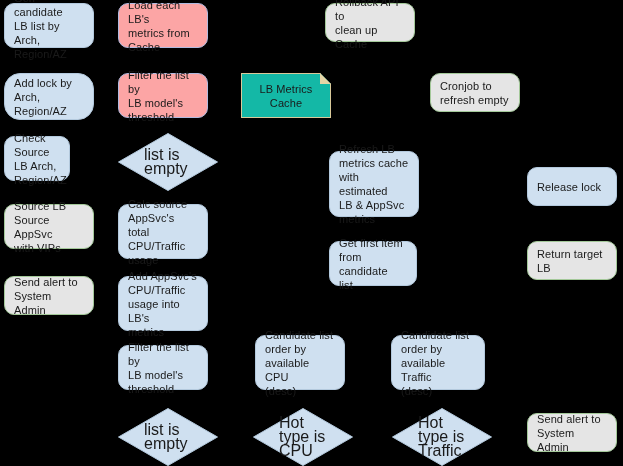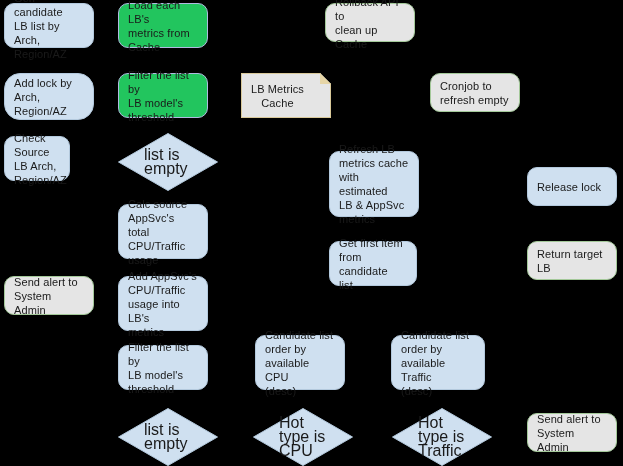--- a/index.html
+++ b/index.html
@@ -26,32 +26,32 @@
     letter-spacing: 0.1px;
   }
   .rrect {
     border-radius: 10px;
     border: 1px solid #9fb6cc;
     display: flex;
     align-items: center;
     padding: 6px 9px;
   }
   .rrect.fill-blue   { background: #cfe0f0; border-color: #b3c9dd; }
-  .rrect.fill-lav    { background: #22c55e; border-color: #b0bae0; justify-content: flex-end; }
+  .rrect.fill-lav    { background: #fca5a5; border-color: #b0bae0; justify-content: flex-end; }
   .rrect.fill-green  { background: #e5e5e5; border-color: #a3c899; }
   .rrect.center      { justify-content: center; text-align: left; }
   .rrect .txt { width: 100%; white-space: pre-line; }
 
   
   .note {
-    background: #e5e5e5;
+    background: #14b8a6;
     border: 1px solid #d9c99a;
     display: flex;
     align-items: center;
-    justify-content: flex-start;
+    justify-content: center;
     text-align: center;
     -webkit-clip-path: polygon(0 0, calc(100% - 11px) 0, 100% 11px, 100% 100%, 0 100%);
     clip-path: polygon(0 0, calc(100% - 11px) 0, 100% 11px, 100% 100%, 0 100%);
     padding: 6px 9px;
     box-sizing: border-box;
   }
   .note .txt { white-space: pre-line; }
   .note-fold {
     position: absolute;
     top: 0; right: 0;
@@ -131,20 +131,25 @@
     <div class="node rrect fill-blue" style="left: 329px; top: 151px; width: 90px; height: 66px;">
       <div class="txt">Refresh LB
 metrics cache
 with estimated
 LB &amp; AppSvc
 metrics</div>
     </div>
     <div class="node rrect fill-blue center" style="left: 527px; top: 167px; width: 90px; height: 39px;">
       <div class="txt">Release lock</div>
     </div>
+    <div class="node rrect fill-green" style="left: 4px; top: 204px; width: 90px; height: 45px;">
+      <div class="txt">Source LB
+Source AppSvc
+with VIPs</div>
+    </div>
     <div class="node rrect fill-blue" style="left: 118px; top: 204px; width: 90px; height: 55px;">
       <div class="txt">Calc source
 AppSvc's total
 CPU/Traffic
 usage</div>
     </div>
     <div class="node rrect fill-blue" style="left: 329px; top: 241px; width: 88px; height: 45px;">
       <div class="txt">Get first item
 from candidate
 list</div>

